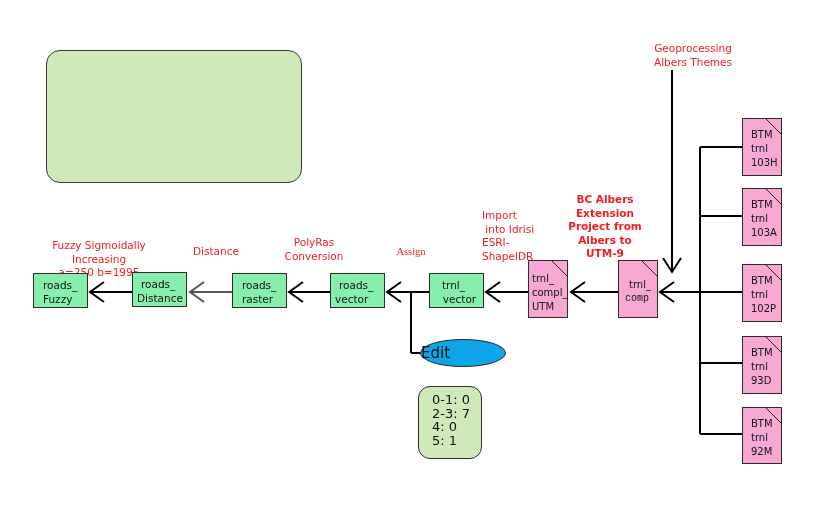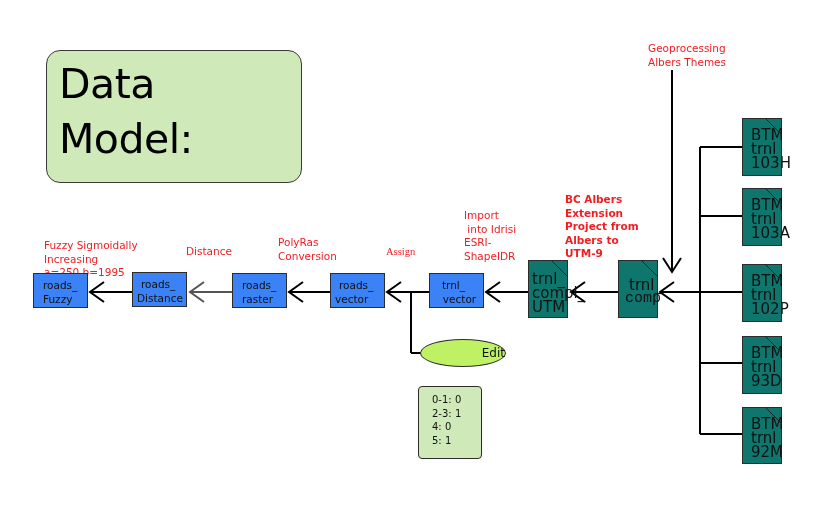--- a/index.html
+++ b/index.html
@@ -4,29 +4,29 @@
 <style>
   html, body { margin: 0; padding: 0; background: #ffffff; }
   body { width: 821px; height: 515px; position: relative; overflow: hidden;
          font-family: "DejaVu Sans", sans-serif; }
   .abs { position: absolute; }
   .title-box { left: 46px; top: 50px; width: 256px; height: 133px;
     background: #cfeab8; border: 1.5px solid #3a3a3a; border-radius: 14px; box-sizing: border-box; }
   .title-text { position: absolute; left: 12px; top: 6px; font-size: 41px; line-height: 55px; color: #000;
     font-family: "DejaVu Sans", sans-serif; letter-spacing: -0.5px; }
   .title-text span { display: block; }
-  .node { background: #3b82f6; border: 1px solid #2c2c2c; box-sizing: border-box;
+  .node { background: #86efac; border: 1px solid #2c2c2c; box-sizing: border-box;
     font-size: 10.5px; line-height: 14px; color: #111; text-align: left; padding: 4px 0 0 9px; }
-  .doc { background: #0f766e; border: 1px solid #2c2c2c; box-sizing: border-box;
-    font-size: 15px; line-height: 14px; color: #111; padding: 0 0 0 8px; }
-  .red { color: #f01d23; font-size: 10.5px; line-height: 13.5px; text-align: left; white-space: nowrap; }
-  .lookup { background: #cfeab8; border: 1px solid #2c2c2c; border-radius: 4px; box-sizing: border-box;
-    font-size: 10px; line-height: 13.5px; color: #111; padding: 6px 0 0 13px; }
-  .edit { background: #bef264; border: 1px solid #2c2c2c; border-radius: 50%; box-sizing: border-box;
-    font-size: 12px; color: #111; text-align: right; line-height: 26px; }
+  .doc { background: #f9a8d4; border: 1px solid #2c2c2c; box-sizing: border-box;
+    font-size: 10px; line-height: 14px; color: #111; padding: 0 0 0 8px; }
+  .red { color: #f01d23; font-size: 10.5px; line-height: 13.5px; text-align: center; white-space: nowrap; }
+  .lookup { background: #cfeab8; border: 1px solid #2c2c2c; border-radius: 12px; box-sizing: border-box;
+    font-size: 13px; line-height: 13.5px; color: #111; padding: 6px 0 0 13px; }
+  .edit { background: #0ea5e9; border: 1px solid #2c2c2c; border-radius: 50%; box-sizing: border-box;
+    font-size: 15px; color: #111; text-align: left; line-height: 26px; }
   svg.lines { position: absolute; left: 0; top: 0; }
 </style>
 </head>
 <body>
 
 <svg class="lines" width="821" height="515">
   <g stroke="#000" stroke-width="2" fill="none">
 
     <line x1="132" y1="292" x2="90" y2="292"></line>
     <line x1="232" y1="292" x2="190" y2="292" stroke="#555"></line>
@@ -54,40 +54,39 @@
     <line x1="700" y1="147" x2="742" y2="147"></line>
     <line x1="700" y1="216" x2="742" y2="216"></line>
     <line x1="700" y1="292" x2="742" y2="292"></line>
     <line x1="700" y1="363" x2="742" y2="363"></line>
     <line x1="700" y1="434" x2="742" y2="434"></line>
   </g>
 </svg>
 
 <div class="abs title-box">
   <div class="title-text">
-    <span>Data Model:</span>
   </div>
 </div>
 
 <div class="abs red" style="left:44px; top:218px; width:110px;margin-top:21px;">
   <div>Fuzzy Sigmoidally</div>
   <div>Increasing</div>
   <div>a=250  b=1995</div>
 </div>
 <div class="abs red" style="left:186px; top:245px; width:60px;">
   <div>Distance</div>
 </div>
 <div class="abs red" style="left:278px; top:236px; width:72px;">
   <div>PolyRas</div>
   <div>Conversion</div>
 </div>
 <div class="abs red" style="left:386px; top:245px; width:50px;font-family:Liberation Serif, serif;">
   <div>Assign</div>
 </div>
-<div class="abs red" style="left:464px; top:209px; width:62px; text-align:left;">
+<div class="abs red" style="left:482px; top:209px; width:62px; text-align:left;">
   <div>Import</div>
   <div style="white-space:pre;"> into Idrisi</div>
   <div>ESRI-</div>
   <div>ShapeIDR</div>
 </div>
 <div class="abs red" style="left:565px; top:193px; width:80px;font-weight:bold;">
   <div>BC Albers</div>
   <div>Extension</div>
   <div>Project from</div>
   <div>Albers to</div>
@@ -175,16 +174,16 @@
   <div>trnl</div>
   <div>92M</div>
 </div>
 
 <div class="abs edit" style="left:420px; top:339px; width:86px; height:28px;">
   <span>Edit</span>
 </div>
 
 <div class="abs lookup" style="left:418px; top:386px; width:64px; height:73px;">
   <div>0-1: 0</div>
-  <div>2-3: 1</div>
+  <div>2-3: 7</div>
   <div>4: 0</div>
   <div>5: 1</div>
 </div>
 
 </body></html>

